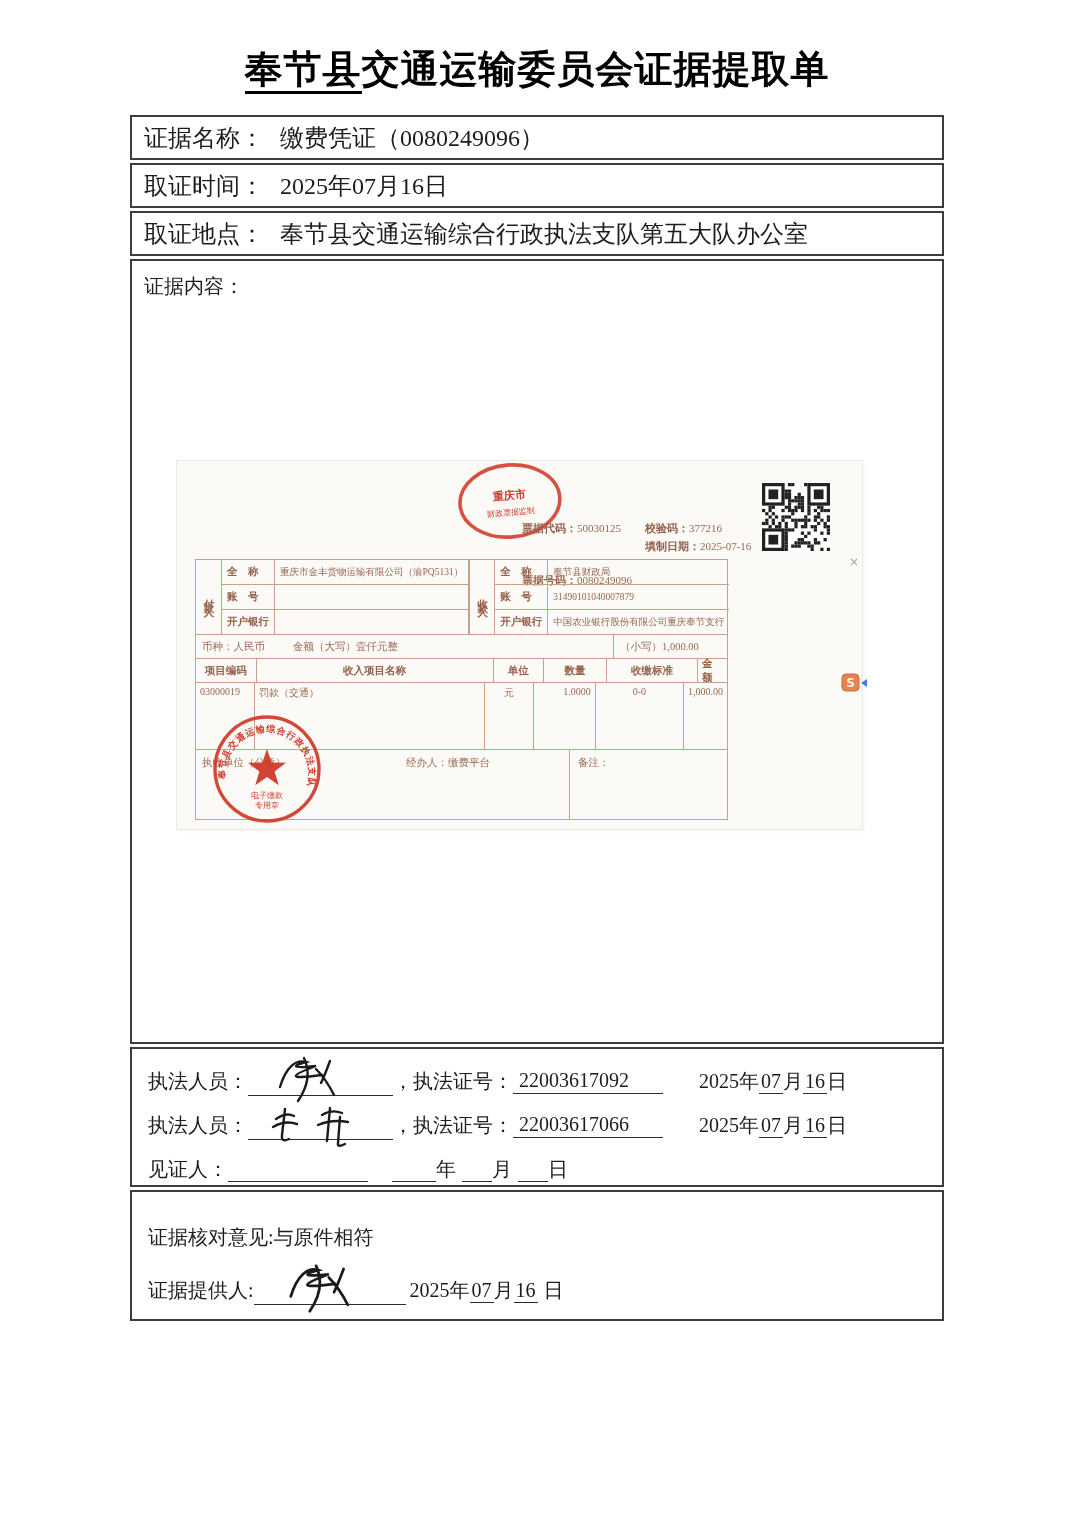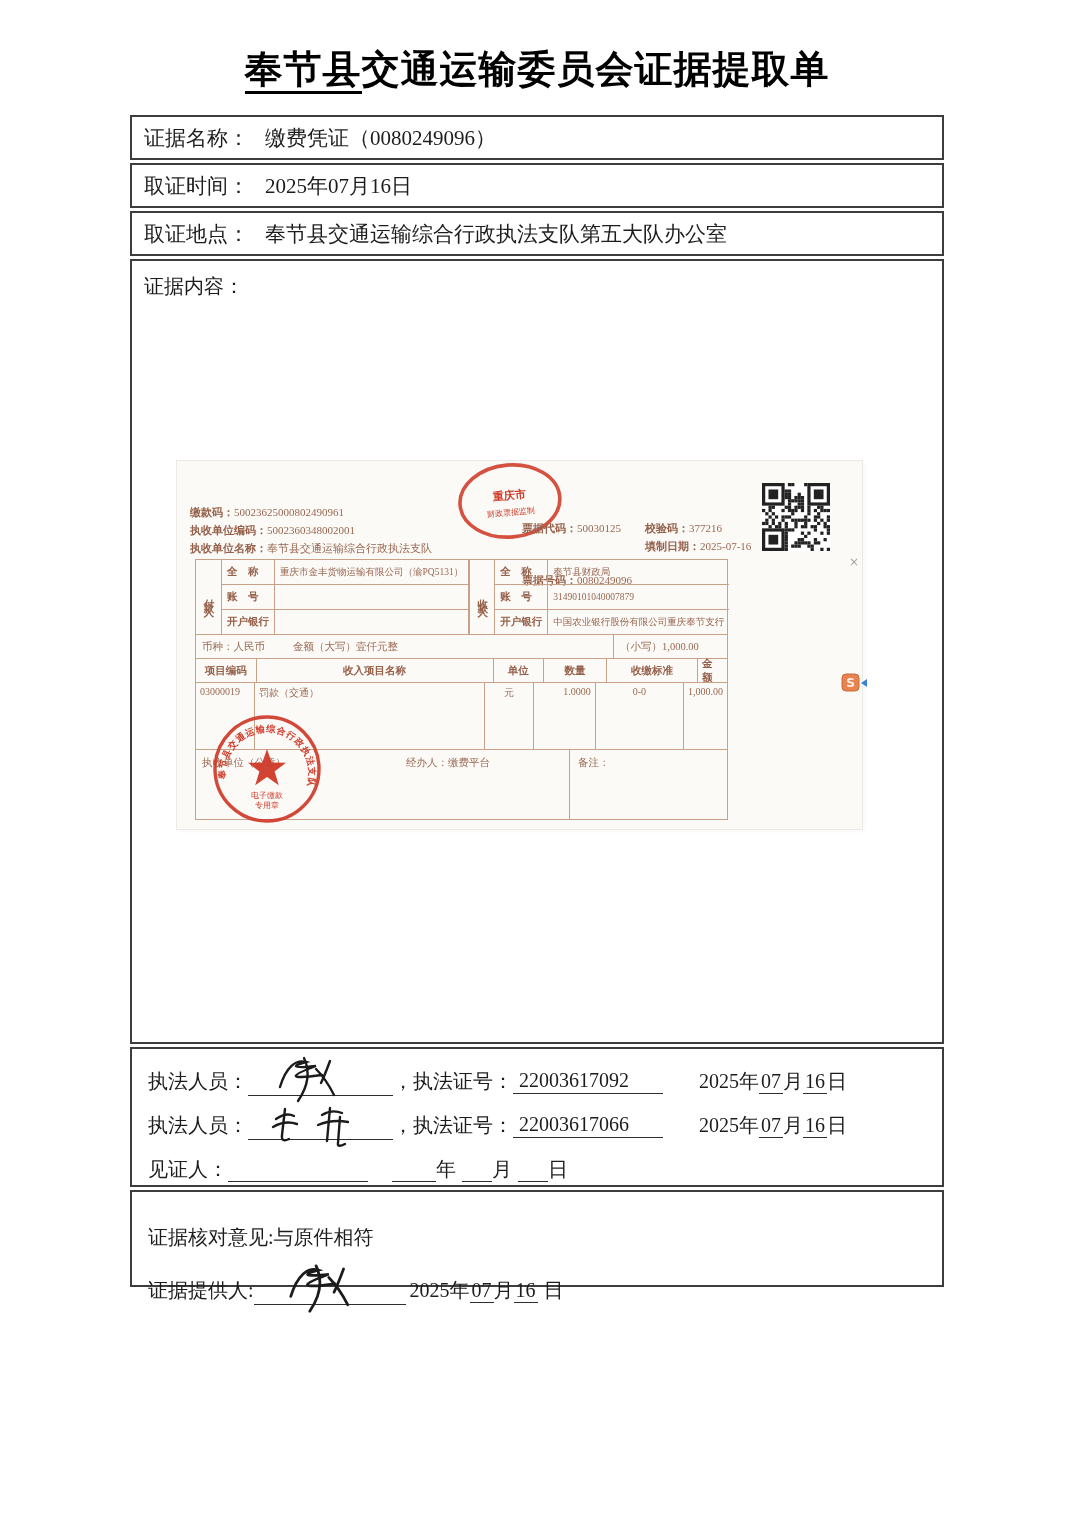--- a/index.html
+++ b/index.html
@@ -12,21 +12,21 @@
   .sheet { width:814px; margin:0 auto; padding-top:44px; }
   h1.page-title {
     font-family:"Liberation Sans","DejaVu Sans",sans-serif;
     font-size:38px; font-weight:700; text-align:center;
     letter-spacing:1px; margin-bottom:20px; color:#000;
   }
   h1.page-title .u { border-bottom:3px solid #000; padding-bottom:1px; }
   .box {
     border:2px solid #3d3d3d; margin-bottom:3px; background:#fff;
   }
-  .frow { height:45px; display:flex; align-items:center; padding:0 12px; font-size:21px; }
+  .frow { height:45px; display:flex; align-items:center; padding:0 12px; font-size:24px; }
   .frow .lbl { white-space:nowrap; }
   .frow .val { margin-left:16px; white-space:nowrap; }
   .content-box { height:785px; position:relative; padding:12px 12px; }
   .content-label { font-size:20px; }
 
   
   .receipt {
     position:absolute; left:45px; top:200px; width:685px; height:368px;
     background:#fbfaf7; box-shadow:0 0 0 1px #eceae5, 2px 2px 5px rgba(0,0,0,0.04);
     font-family:"Liberation Serif","DejaVu Serif",serif;
@@ -89,21 +89,21 @@
   
   .sign-box { height:140px; padding:10px 16px 0 16px; font-size:20px; }
   .sign-line { height:44px; display:flex; align-items:center; white-space:nowrap; }
   .sig-slot { display:inline-block; width:145px; height:30px; border-bottom:1.6px solid #2e2e2e; position:relative; }
   .sig-slot svg { position:absolute; left:18px; bottom:-10px; overflow:visible; }
   .id-slot { display:inline-block; width:150px; border-bottom:1.6px solid #2e2e2e; padding:0 0 1px 6px; }
   .dt { margin-left:36px; }
   .du { border-bottom:1.6px solid #2e2e2e; padding:0 2px 1px 2px; }
   .blank { display:inline-block; border-bottom:1.6px solid #2e2e2e; height:26px; vertical-align:-5px; }
   .w-gap { margin-left:24px; }
-  .verify-box { height:97px; padding:32px 16px 2px 16px; font-size:20px; }
+  .verify-box { height:131px; padding:32px 16px 2px 16px; font-size:20px; }
   .verify-line2 { margin-top:24px; display:flex; align-items:center; white-space:nowrap; }
   .prov-slot { display:inline-block; width:152px; height:30px; border-bottom:1.6px solid #2e2e2e; position:relative; }
   .prov-slot svg { position:absolute; left:22px; bottom:-12px; overflow:visible; }
   .d2 { margin-left:4px; }
 </style>
 </head>
 <body>
 
 <div class="sheet">
 
@@ -262,25 +262,20 @@
             <rect x="64.0" y="64.0" width="3.2" height="3.2"></rect>
             <rect x="1.6" y="1.6" width="19.200000000000003" height="19.200000000000003" fill="none" stroke="#222" stroke-width="3.2"></rect>
             <rect x="6.4" y="6.4" width="9.600000000000001" height="9.600000000000001"></rect>
             <rect x="46.400000000000006" y="1.6" width="19.200000000000003" height="19.200000000000003" fill="none" stroke="#222" stroke-width="3.2"></rect>
             <rect x="51.2" y="6.4" width="9.600000000000001" height="9.600000000000001"></rect>
             <rect x="1.6" y="46.400000000000006" width="19.200000000000003" height="19.200000000000003" fill="none" stroke="#222" stroke-width="3.2"></rect>
             <rect x="6.4" y="51.2" width="9.600000000000001" height="9.600000000000001"></rect>
           </g>
         </svg>
 
-      <div class="rc-fleft">
-        <div><span class="rl">缴款码：</span><span class="rv">50023625000802490961</span></div>
-        <div><span class="rl">执收单位编码：</span><span class="rv">5002360348002001</span></div>
-        <div><span class="rl">执收单位名称：</span><span class="rv">奉节县交通运输综合行政执法支队</span></div>
-      </div>
 
       <div class="rc-fr" style="left:345px; top:60px;"><span class="rl">票据代码：</span><span class="rv">50030125</span></div>
       <div class="rc-fr" style="left:468px; top:60px;"><span class="rl">校验码：</span><span class="rv">377216</span></div>
       <div class="rc-fr" style="left:345px; top:78px;margin-top:34px;"><span class="rl">票据号码：</span><span class="rv">0080249096</span></div>
       <div class="rc-fr" style="left:468px; top:78px;"><span class="rl">填制日期：</span><span class="rv">2025-07-16</span></div>
 
       <div class="rc-table">
         <div class="rc-rowA">
           <div class="vlabel">付款人</div>
           <div class="subcol lblcol">

